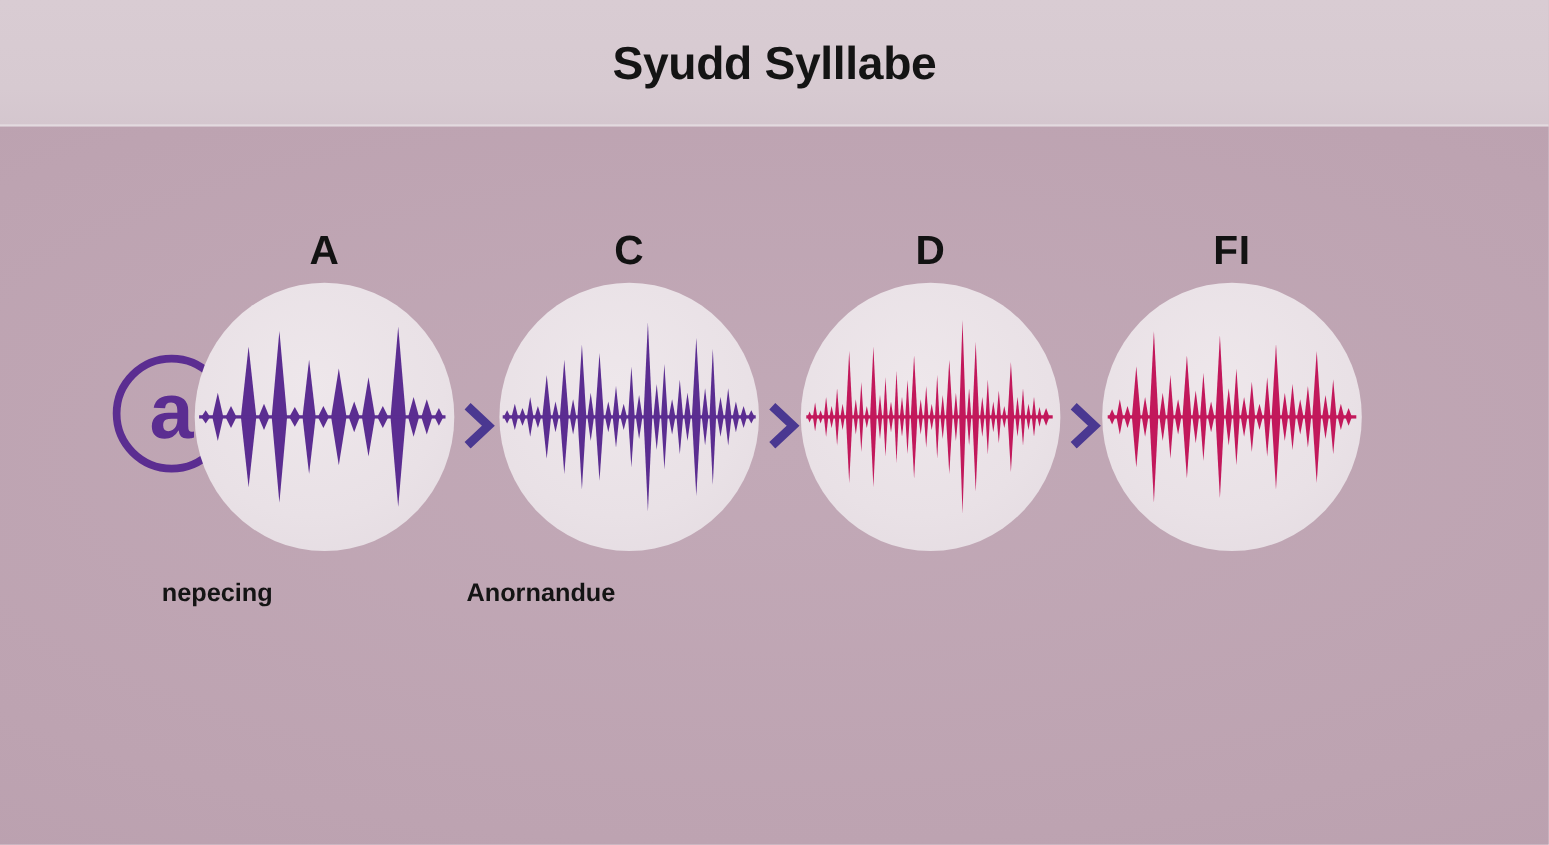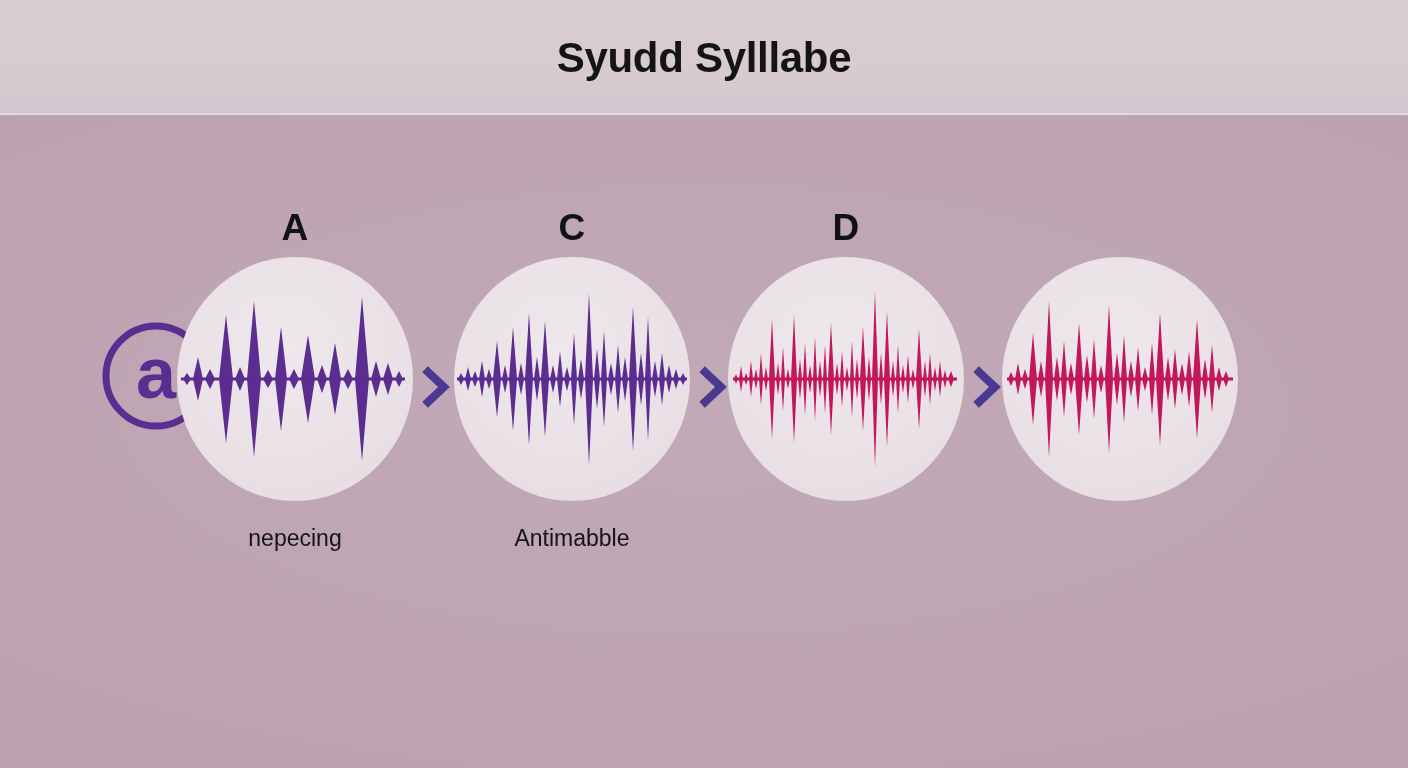--- a/index.html
+++ b/index.html
@@ -100,23 +100,23 @@
     top: 0;
     width: 236px;
     height: 244px;
     display: block;
   }
   .stage-caption {
     position: absolute;
     top: 410px;
     left: -30px;
     width: 296px;
-    text-align: center;
+    text-align: left;
     font-size: 23px;
-    font-weight: normal;
+    font-weight: bold;
     color: #141414;
     white-space: nowrap;
   }
   .chevron {
     position: absolute;
     top: 251px;
     width: 30px;
     height: 42px;
   }
   .chevron svg { display: block; width: 30px; height: 42px; }
@@ -216,21 +216,21 @@
             <path d="M191 122 L194 60 L197 122 L194 184 Z"></path>
             <path d="M198 122 L201 104 L204 122 L201 140 Z"></path>
             <path d="M205 122 L208 96 L211 122 L208 148 Z"></path>
             <path d="M212 122 L215 108 L218 122 L215 136 Z"></path>
             <path d="M219 122 L222 112 L225 122 L222 132 Z"></path>
             <path d="M226 122 L229 116 L232 122 L229 128 Z"></path>
             <rect x="3" y="120.5" width="230" height="3"></rect>
           </g>
         </svg>
       </div>
-      <div class="stage-caption">Antimabble</div>
+      <div class="stage-caption">Anornandue</div>
     </div>
 
     <div class="chevron" style="left:698px">
       <svg viewBox="0 0 30 42" xmlns="http://www.w3.org/2000/svg" aria-hidden="true">
         <polyline points="7,6 23,21 7,36" fill="none" stroke="#4a3891" stroke-width="8" stroke-linecap="square" stroke-linejoin="miter"></polyline>
       </svg>
     </div>
 
     <div class="stage-node" style="left:728px">
       <div class="stage-letter">D</div>
@@ -284,20 +284,21 @@
       </div>
     </div>
 
     <div class="chevron" style="left:972px">
       <svg viewBox="0 0 30 42" xmlns="http://www.w3.org/2000/svg" aria-hidden="true">
         <polyline points="7,6 23,21 7,36" fill="none" stroke="#4a3891" stroke-width="8" stroke-linecap="square" stroke-linejoin="miter"></polyline>
       </svg>
     </div>
 
     <div class="stage-node" style="left:1002px">
+      <div class="stage-letter">FI</div>
       <div class="stage-disc">
         <svg viewBox="0 0 236 244" preserveAspectRatio="none" xmlns="http://www.w3.org/2000/svg" aria-hidden="true">
           <g fill="#c2185b">
             <path d="M6 122 L9 115 L12 122 L9 129 Z"></path>
             <path d="M13 122 L16 106 L19 122 L16 138 Z"></path>
             <path d="M20 122 L23 112 L26 122 L23 132 Z"></path>
             <path d="M27 122 L31 76 L35 122 L31 168 Z"></path>
             <path d="M36 122 L39 104 L42 122 L39 140 Z"></path>
             <path d="M43 122 L47 44 L51 122 L47 200 Z"></path>
             <path d="M52 122 L55 100 L58 122 L55 144 Z"></path>

